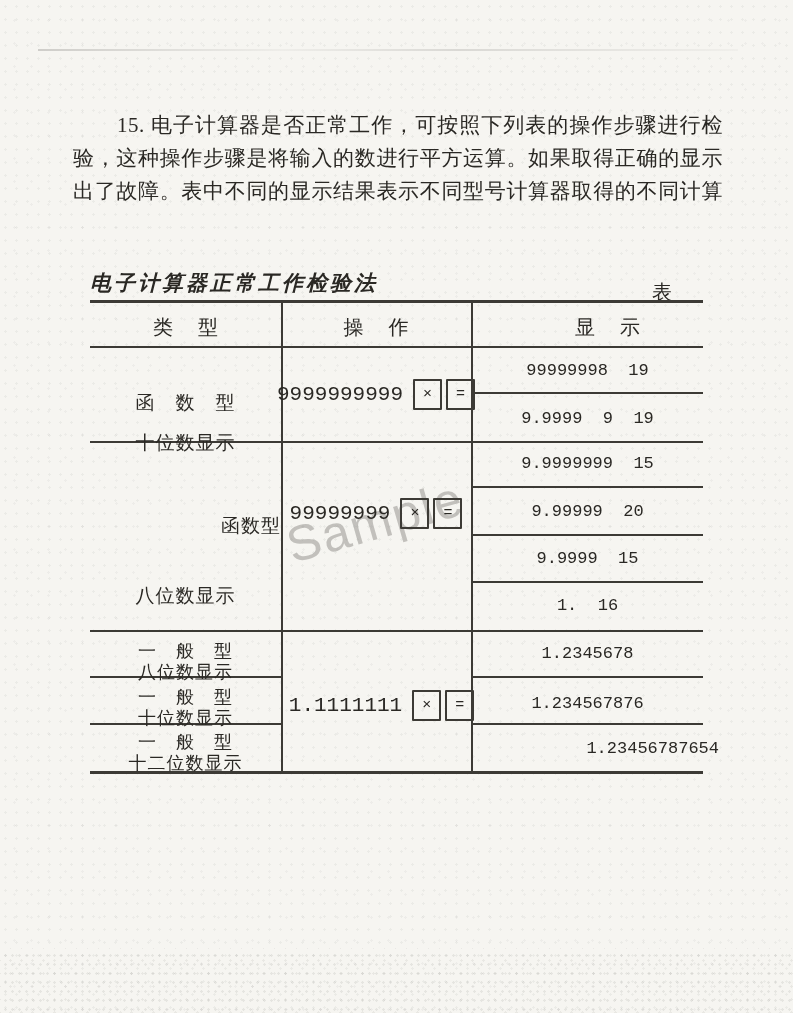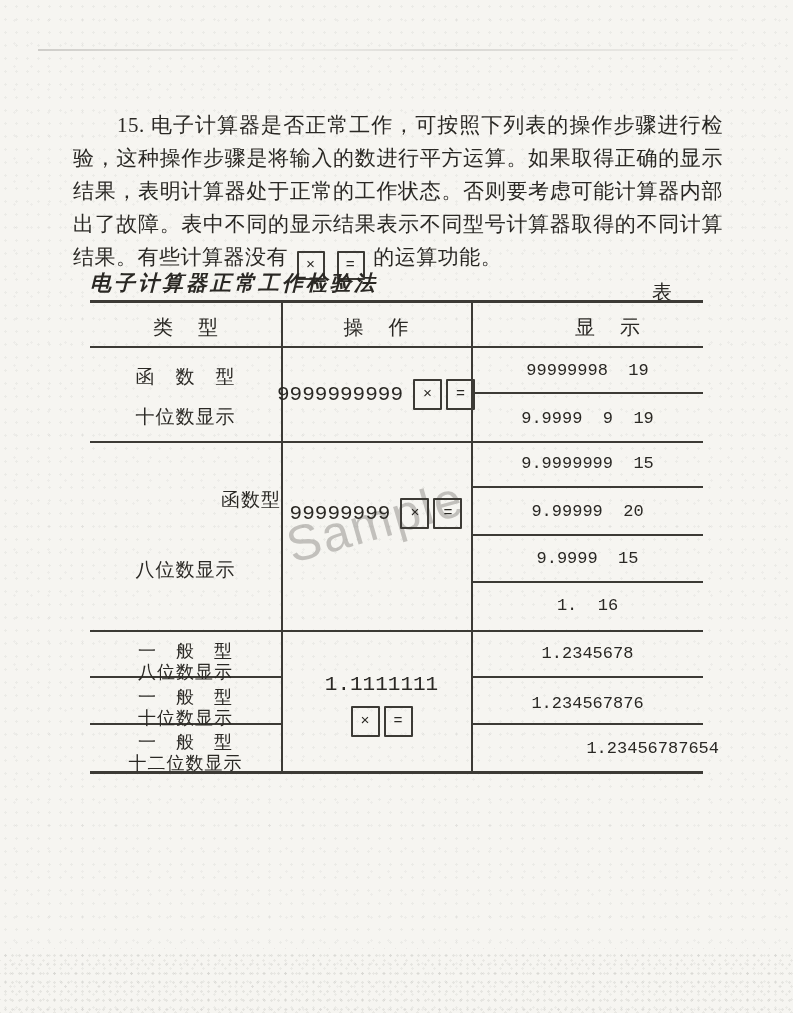--- a/index.html
+++ b/index.html
@@ -52,21 +52,21 @@
     position:absolute;left:90px;top:269px;width:613px;text-align:left;
     font-size:21px;font-style:italic;letter-spacing:3px;font-weight:bold;
   }
   .tcorner{position:absolute;left:652px;top:279px;font-size:20px;}
 
   
   .hline,.vline{position:absolute;background:#3c3a35;}
 
   
   .cell{position:absolute;text-align:center;white-space:pre;}
-  .cn{font-size:19px;letter-spacing:1px;}
+  .cn{font-size:19px;letter-spacing:1px;margin-top:26px;}
   .cn-s{font-size:18px;letter-spacing:1px;}
   .mono{font-family:"Liberation Mono", monospace;font-size:17px;}
   .hdr{font-size:20px;}
 
   .opcell{
     position:absolute;display:flex;align-items:center;justify-content:center;
     gap:10px;
   }
   .opnum{font-family:"Liberation Mono", monospace;font-size:21px;white-space:pre;}
   .opkeys{display:flex;gap:4px;}
@@ -87,28 +87,21 @@
 </head>
 <body>
 
 <div class="speckles"></div>
 <div class="top-streak"></div>
 <div class="bottom-band"></div>
 
 <div class="para">
   <div class="jline indent">15. 电子计算器是否正常工作，可按照下列表的操作步骤进行检</div>
   <div class="jline">验，这种操作步骤是将输入的数进行平方运算。如果取得正确的显示</div>
-  <div class="jline">结果，表明计算器处于正常的工作状态。否则要考虑可能计算器内部</div>
   <div class="jline">出了故障。表中不同的显示结果表示不同型号计算器取得的不同计算</div>
-  <div class="lastline">
-    <span>结果。有些计算器没有</span>
-    <span class="key">×</span>
-    <span class="key">=</span>
-    <span>的运算功能。</span>
-  </div>
 </div>
 
 <div class="ttitle">电子计算器正常工作检验法</div>
 <div class="tcorner">表</div>
 
 <div class="watermark">Sample</div>
 
 <div class="hline" style="left:90px;top:300px;width:613px;height:3px;"></div>
 <div class="hline" style="left:90px;top:346px;width:613px;height:2px;"></div>
 <div class="hline" style="left:90px;top:441px;width:613px;height:2px;"></div>
@@ -158,21 +151,21 @@
 <div class="cell mono" style="left:472px;top:549px;width:231px;">9.9999  15</div>
 <div class="cell mono" style="left:472px;top:596px;width:231px;">1.  16</div>
 
 <div class="cell cn-s" style="left:90px;top:639px;width:191px;">一　般　型</div>
 <div class="cell cn-s" style="left:90px;top:660px;width:191px;">八位数显示</div>
 <div class="cell cn-s" style="left:90px;top:685px;width:191px;">一　般　型</div>
 <div class="cell cn-s" style="left:90px;top:706px;width:191px;">十位数显示</div>
 <div class="cell cn-s" style="left:90px;top:730px;width:191px;">一　般　型</div>
 <div class="cell cn-s" style="left:90px;top:751px;width:191px;">十二位数显示</div>
 
-<div class="opcell" style="left:281px;top:687px;width:201px;height:36px;flex-direction:column;">
+<div class="opcell" style="left:281px;top:687px;width:201px;height:36px;">
   <span class="opnum">1.1111111</span>
   <span class="opkeys">
     <span class="opkey">×</span>
     <span class="opkey">=</span>
   </span>
 </div>
 
 <div class="cell mono" style="left:472px;top:644px;width:231px;">1.2345678</div>
 <div class="cell mono" style="left:472px;top:694px;width:231px;">1.234567876</div>
 <div class="cell mono" style="left:488px;top:739px;width:231px;text-align:right;">1.23456787654</div>

